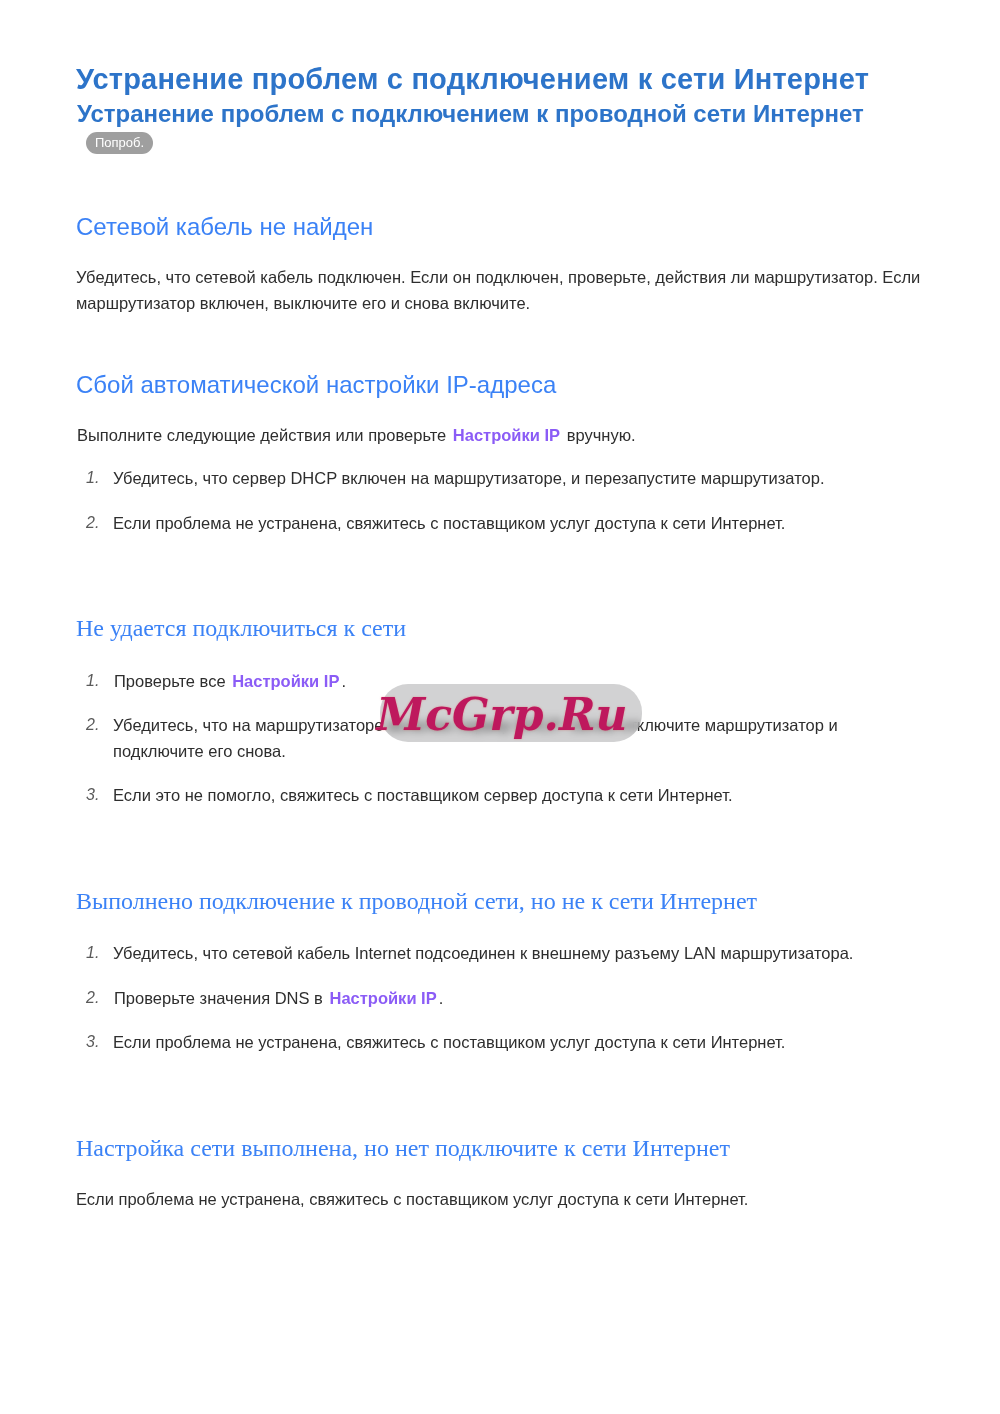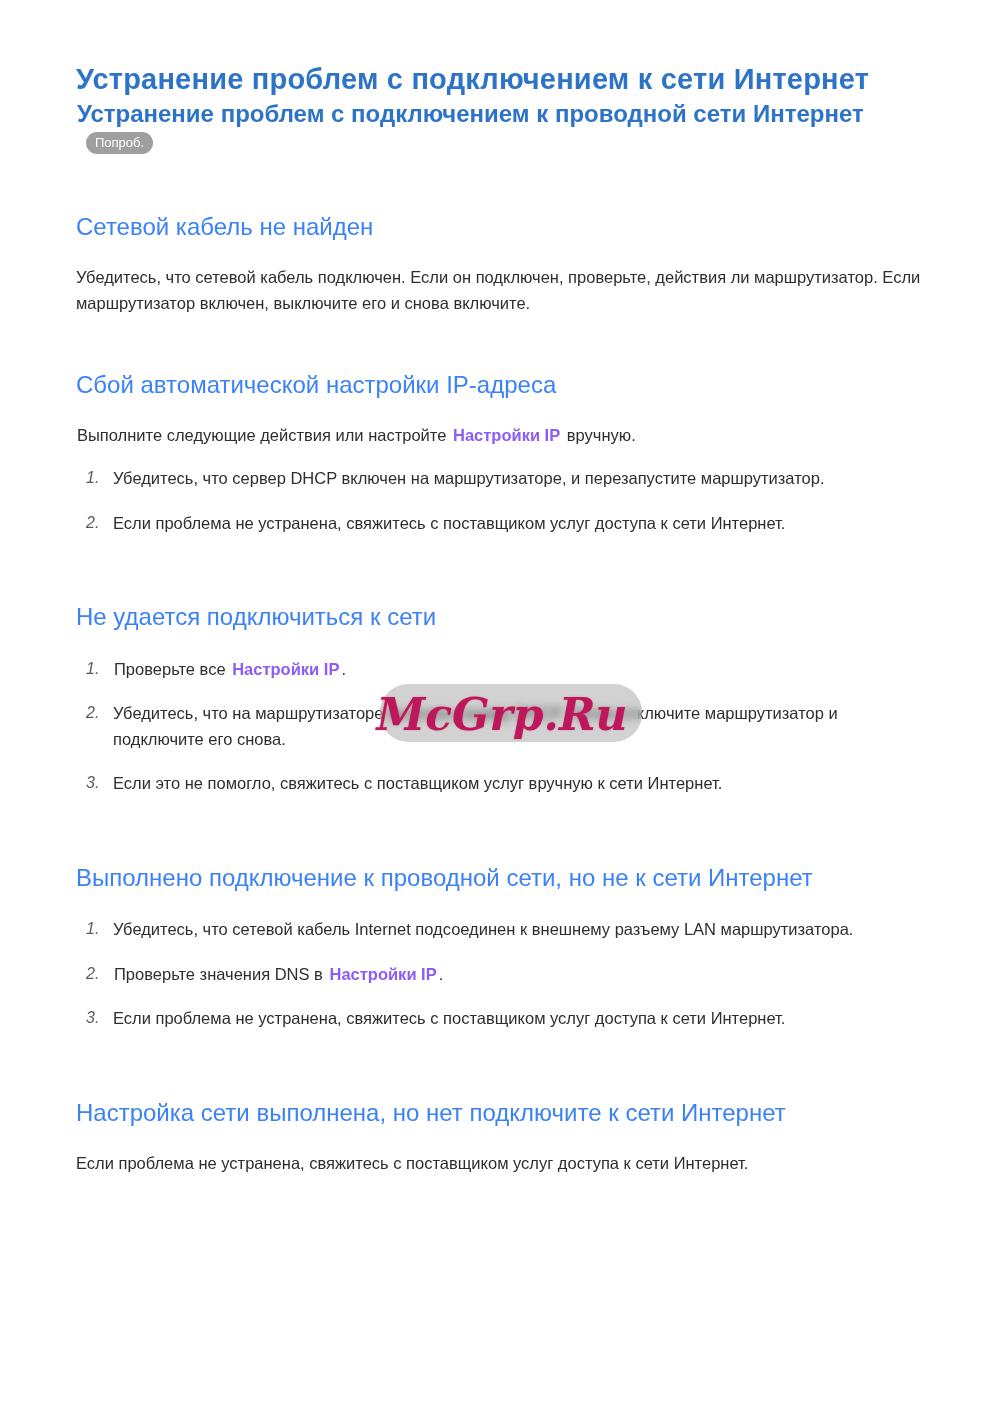--- a/index.html
+++ b/index.html
@@ -76,21 +76,21 @@
     flex: 1;
     font-size: 16.5px;
     color: #2e2e2e;
     line-height: 1.55;
   }
   .ip-link {
     color: #8b5cf6;
     font-weight: bold;
     cursor: pointer;
   }
-  .gap-lg { margin-top: 46px; }
+  .gap-lg { margin-top: 58px; font-family: Liberation Serif, serif; }
   
   .smudge {
     position: absolute;
     top: 682px;
     left: 378px;
     width: 262px;
     height: 58px;
     border-radius: 28px;
     background: rgba(105, 105, 110, 0.30);
     backdrop-filter: blur(4px);
@@ -119,21 +119,21 @@
   <div class="content">
 
     <h1 class="page-title">Устранение проблем с подключением к сети Интернет</h1>
 
     <h2 class="section-title"><span>Устранение проблем с подключением к проводной сети Интернет</span><span class="tryout-badge">Попроб.</span></h2>
 
     <h3 class="sub-heading">Сетевой кабель не найден</h3>
     <p class="body-text">Убедитесь, что сетевой кабель подключен. Если он подключен, проверьте, действия ли маршрутизатор. Если маршрутизатор включен, выключите его и снова включите.</p>
 
     <h3 class="sub-heading">Сбой автоматической настройки IP-адреса</h3>
-    <p class="body-text"><span>Выполните следующие действия или настройте </span><span class="ip-link">Настройки IP</span><span> вручную.</span></p>
+    <p class="body-text"><span>Выполните следующие действия или проверьте </span><span class="ip-link">Настройки IP</span><span> вручную.</span></p>
     <div class="list">
       <div class="list-item">
         <span class="item-num">1.</span>
         <span class="item-text">Убедитесь, что сервер DHCP включен на маршрутизаторе, и перезапустите маршрутизатор.</span>
       </div>
       <div class="list-item">
         <span class="item-num">2.</span>
         <span class="item-text">Если проблема не устранена, свяжитесь с поставщиком услуг доступа к сети Интернет.</span>
       </div>
     </div>
@@ -143,21 +143,21 @@
       <div class="list-item">
         <span class="item-num">1.</span>
         <span class="item-text"><span>Проверьте все </span><span class="ip-link">Настройки IP</span><span>.</span></span>
       </div>
       <div class="list-item">
         <span class="item-num">2.</span>
         <span class="item-text">Убедитесь, что на маршрутизаторе включен сервер DHCP. Затем отключите маршрутизатор и подключите его снова.</span>
       </div>
       <div class="list-item">
         <span class="item-num">3.</span>
-        <span class="item-text">Если это не помогло, свяжитесь с поставщиком услуг вручную к сети Интернет.</span>
+        <span class="item-text">Если это не помогло, свяжитесь с поставщиком сервер доступа к сети Интернет.</span>
       </div>
     </div>
 
     <h3 class="sub-heading gap-lg">Выполнено подключение к проводной сети, но не к сети Интернет</h3>
     <div class="list">
       <div class="list-item">
         <span class="item-num">1.</span>
         <span class="item-text">Убедитесь, что сетевой кабель Internet подсоединен к внешнему разъему LAN маршрутизатора.</span>
       </div>
       <div class="list-item">

